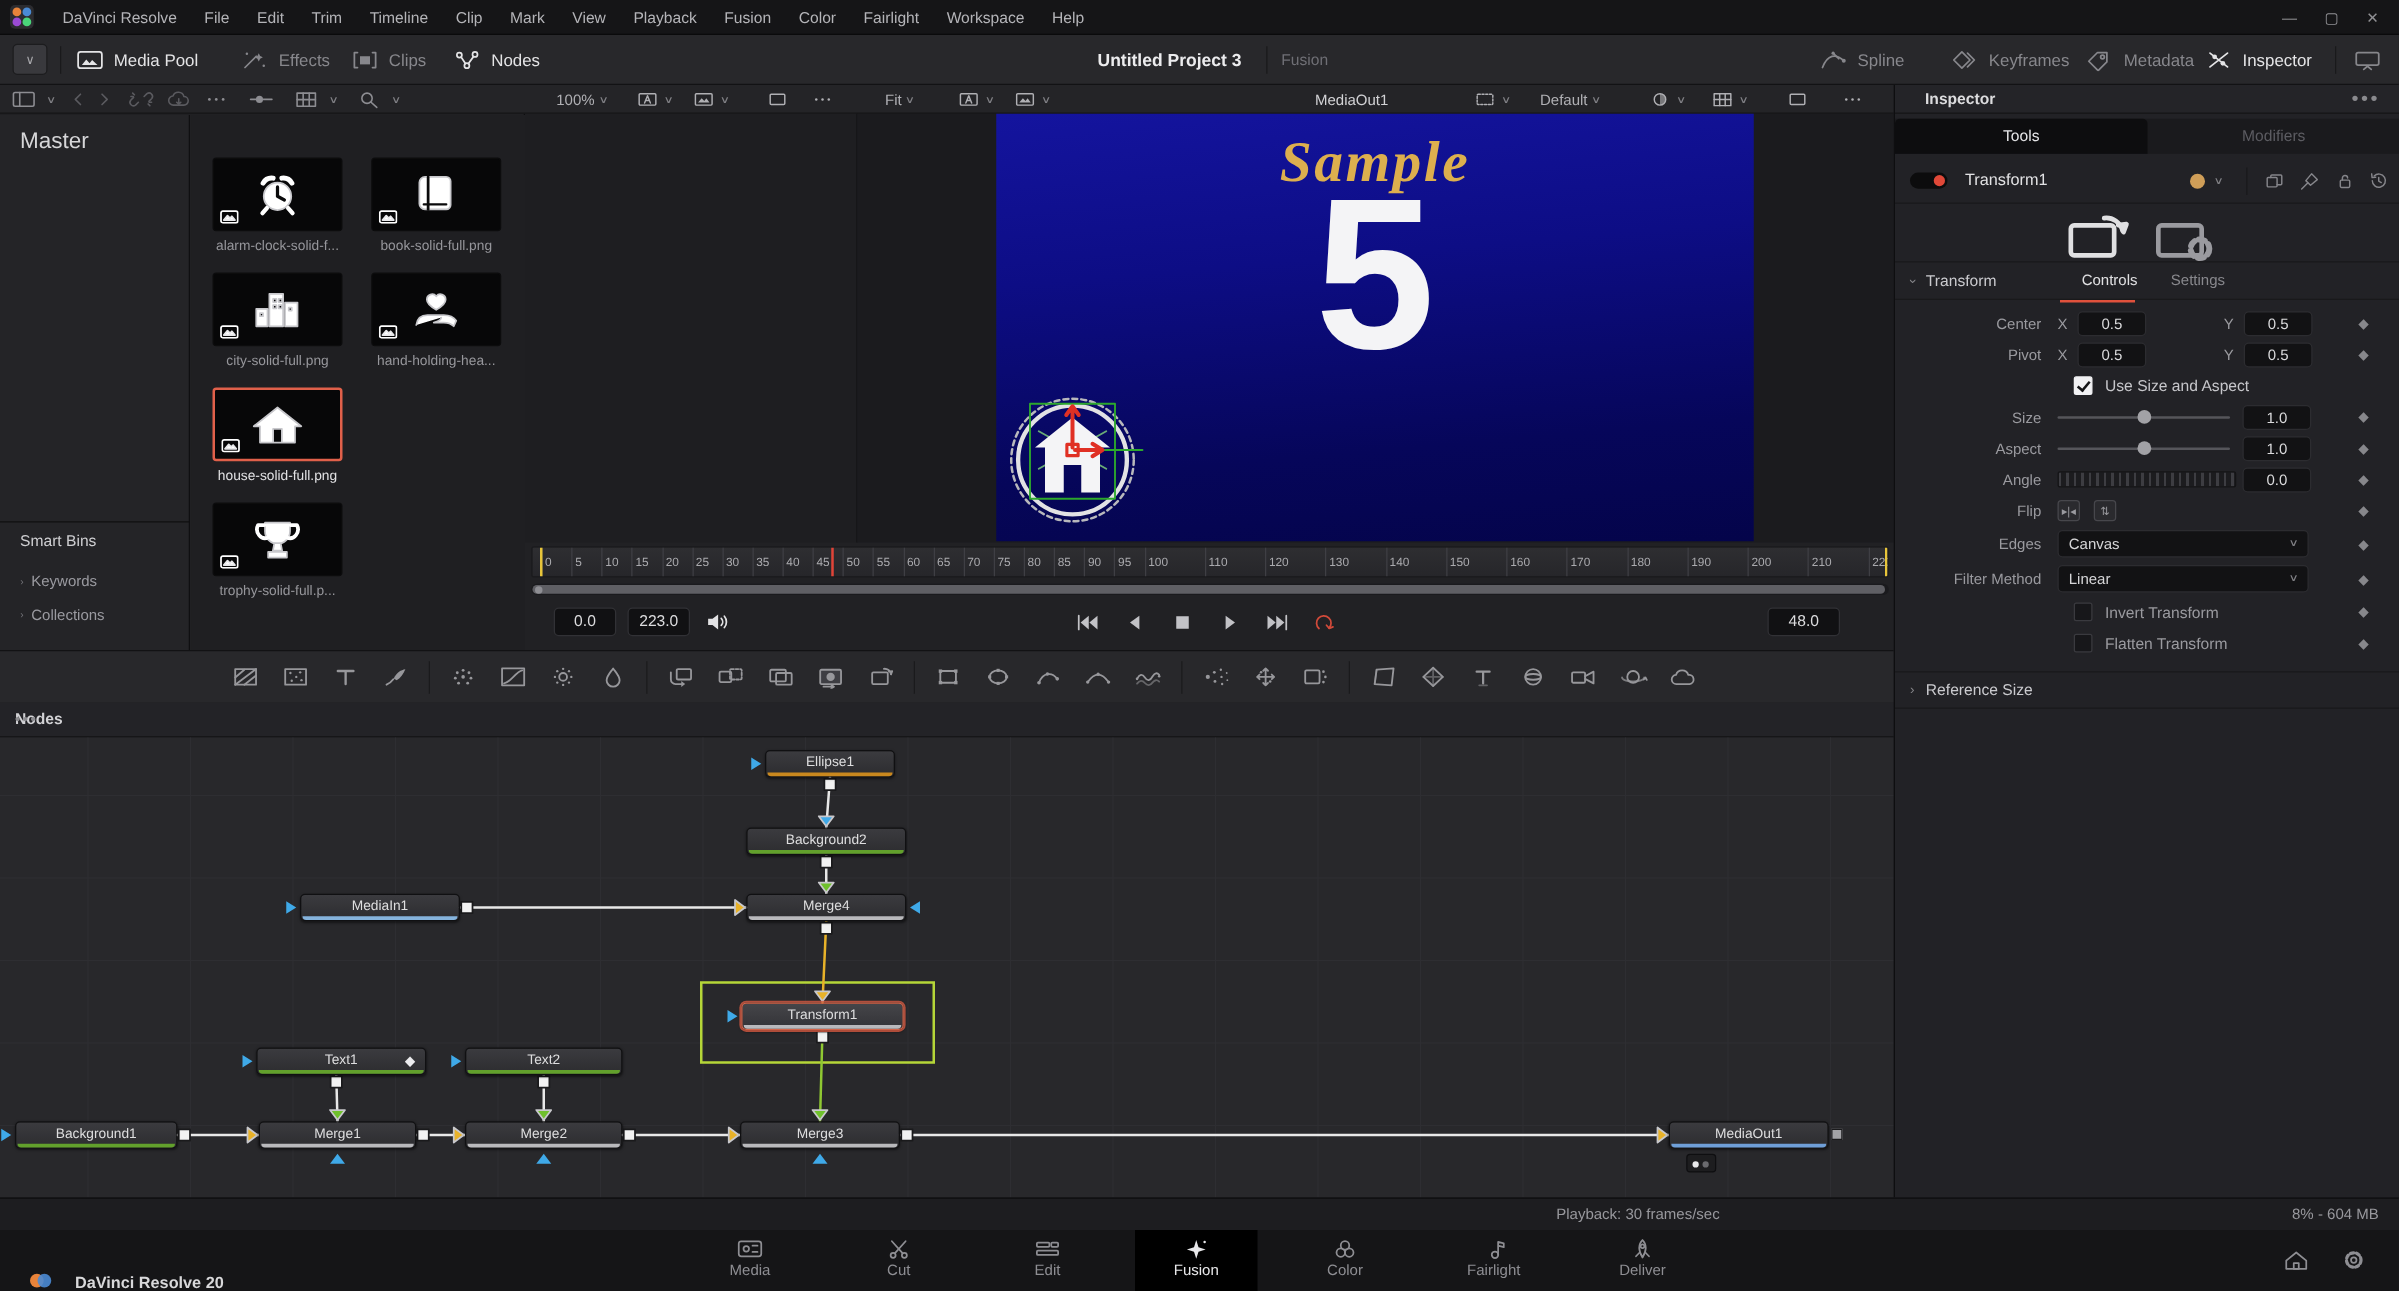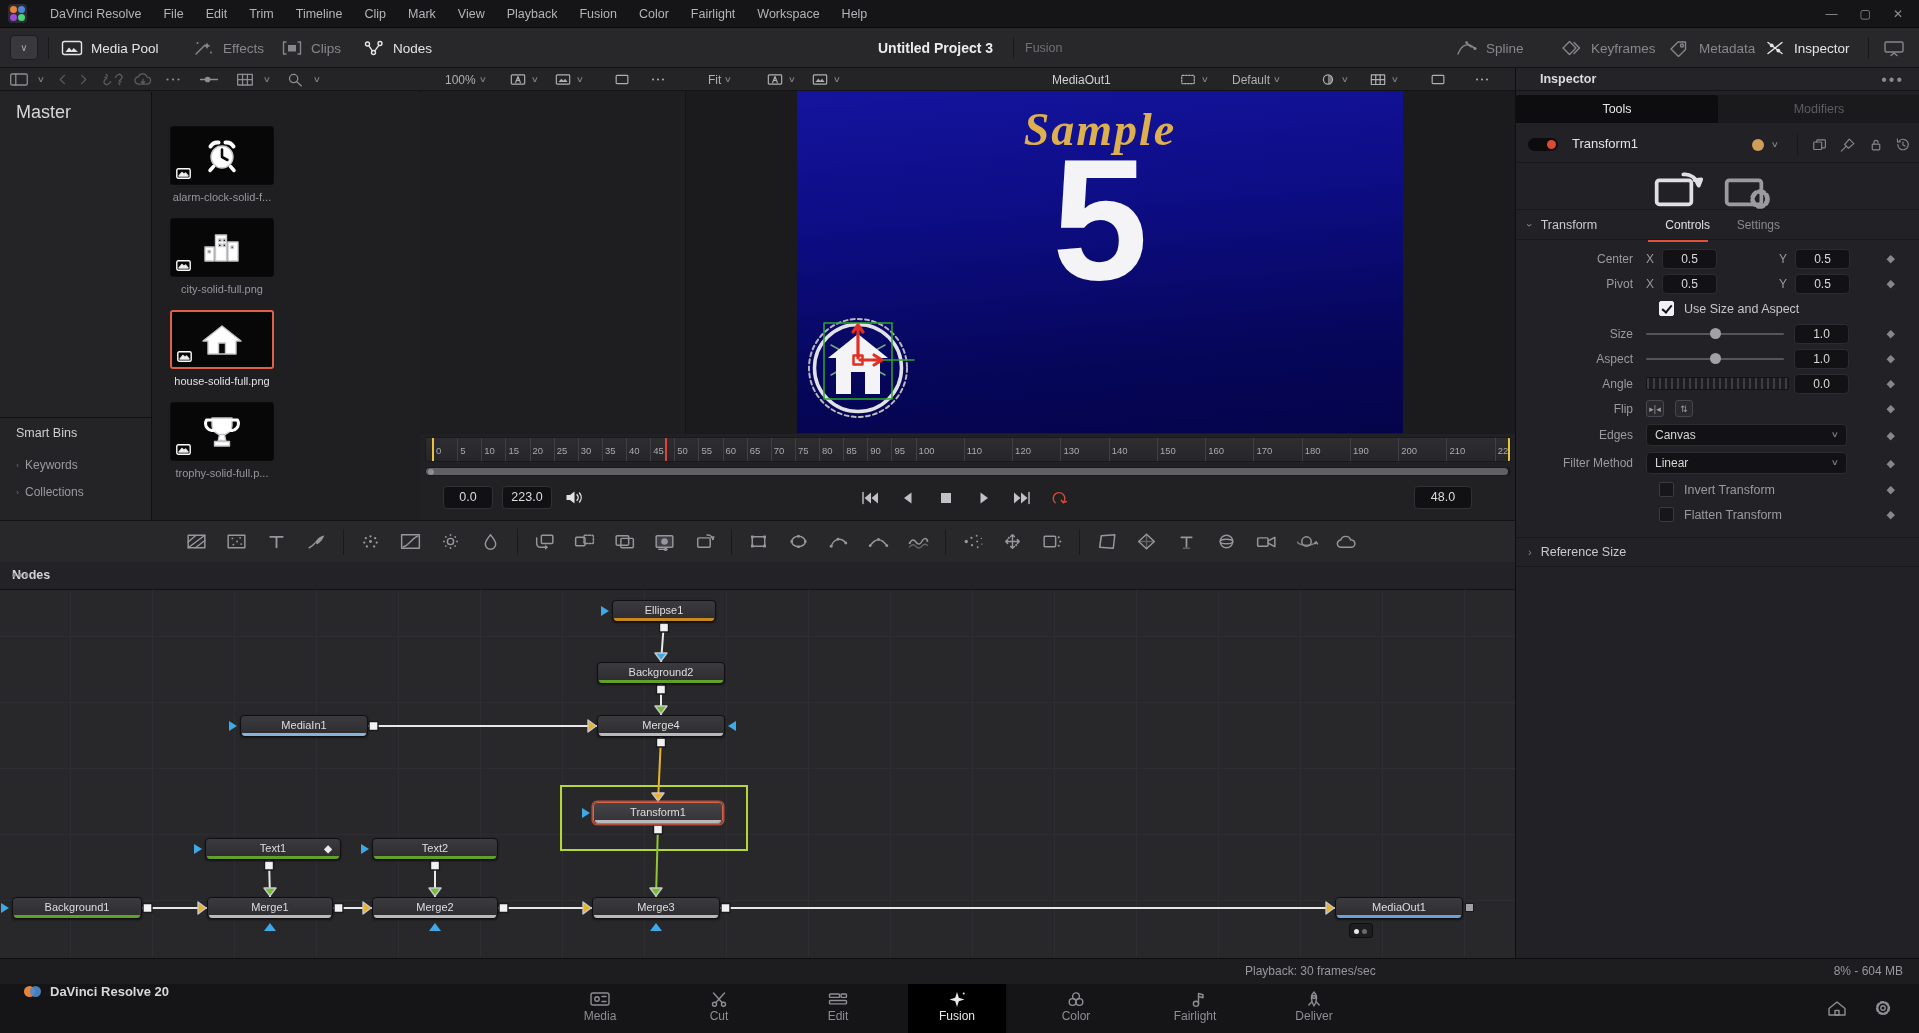--- a/index.html
+++ b/index.html
@@ -94,21 +94,21 @@
   .tri-u { position:absolute; width:0; height:0; border-left:6px solid transparent; border-right:6px solid transparent; border-bottom:8px solid #3fa9e8; }
   .outsq { position:absolute; width:9px; height:9px; background:#f2f2f2; border:1px solid #1a1a1c; }
   .modif { position:absolute; color:#ececee; font-size:10px; }
   #marquee { position:absolute; border:2.5px solid #b5d638; }
   #mo-badge { position:absolute; width:24px; height:15px; background:#1d1d1f; border:1px solid #0e0e10; border-radius:3px; }
   #mo-badge i { position:absolute; top:4.5px; width:5px; height:5px; border-radius:50%; }
   
   #statusbar { position:absolute; left:0; top:958px; width:1919px; height:26px; background:#1d1d20; border-top:1px solid #0d0d0e; z-index:8; font-size:12px; color:#98989d;}
   
   #bottombar { position:absolute; left:0; top:984px; width:1919px; height:49px; background:#151517; z-index:40; }
-  #brand { position:absolute; left:24px; top:0; height:49px; display:flex; align-items:flex-start; gap:10px; font-size:13px; font-weight:bold; color:#d8d8da;}
+  #brand { position:absolute; left:24px; top:0; height:49px; display:flex; align-items:flex-end; gap:20px; font-size:13px; font-weight:bold; color:#d8d8da;}
   #brand .b1 { width:16px; height:16px; position:relative;}
   #brand .b1 i { position:absolute; width:11px; height:11px; border-radius:50%; }
   .page-tab { position:absolute; top:0; width:98px; height:49px; text-align:center; color:#8e8e93; }
   .page-tab .ic { width:24px; height:18px; margin:6px auto 1px; }
   .page-tab span { font-size:12px; display:block; }
   .page-tab.active { background:#000; color:#e8e8ea; }
   .bb-ric { position:absolute; top:14px; width:24px; height:20px; color:#8e8e93; }
   
   #inspector { position:absolute; left:1515px; top:68px; width:404px; height:890px; background:#222226; border-left:1px solid #0e0e10; z-index:7; }
   #insp-header { position:absolute; left:0; top:0; width:404px; height:23px; background:#242428; border-bottom:1px solid #141416; }
@@ -373,20 +373,36 @@
           </svg>
           <span class="badge">
             <svg width="15" height="11" viewBox="0 0 15 11">
               <rect x="0.8" y="0.8" width="13.4" height="9.4" rx="1.5" stroke="#fff" fill="none" stroke-width="1.4"></rect>
               <path d="M3,8 l3,-3.5 2,2 1.5,-1.5 2.5,3 Z" fill="#fff"></path>
             </svg>
           </span>
         </div>
         <div class="cname">alarm-clock-solid-f...</div>
       </div>
+      <div class="clip" style="left: 144px; top: 34px;">
+        <div class="thumb">
+          <svg viewBox="0 0 48 34" width="48" height="34">
+            <path d="M15,2.5 h17 a3.5,3.5 0 0 1 3.5,3.5 v19 a3.5,3.5 0 0 1 -3.5,3.5 h-17 a4.5,4.5 0 0 1 -4.5,-4.5 V7 a4.5,4.5 0 0 1 4.5,-4.5 Z" fill="#fff"></path>
+            <path d="M17.5,2.5 V28.5" stroke="#0a0a0b" stroke-width="2.2" fill="none"></path>
+            <path d="M14,24.5 h18" stroke="#0a0a0b" stroke-width="1.8" fill="none"></path>
+          </svg>
+          <span class="badge">
+            <svg width="15" height="11" viewBox="0 0 15 11">
+              <rect x="0.8" y="0.8" width="13.4" height="9.4" rx="1.5" stroke="#fff" fill="none" stroke-width="1.4"></rect>
+              <path d="M3,8 l3,-3.5 2,2 1.5,-1.5 2.5,3 Z" fill="#fff"></path>
+            </svg>
+          </span>
+        </div>
+        <div class="cname">book-solid-full.png</div>
+      </div>
       <div class="clip" style="left: 17px; top: 126px;">
         <div class="thumb">
           <svg viewBox="0 0 48 34" width="48" height="34">
             <path d="M7,30 V16 h9 v14 Z M17.5,30 V4 h11 v26 Z M30,30 V11 h10 v19 Z" fill="#fff"></path>
             <g fill="#0a0a0b">
               <rect x="20.5" y="8" width="2.6" height="2.6"></rect>
               <rect x="25" y="8" width="2.6" height="2.6"></rect>
               <rect x="20.5" y="13" width="2.6" height="2.6"></rect>
               <rect x="25" y="13" width="2.6" height="2.6"></rect>
               <rect x="33" y="15" width="2.4" height="2.4"></rect>
@@ -394,20 +410,35 @@
             </g>
           </svg>
           <span class="badge">
             <svg width="15" height="11" viewBox="0 0 15 11">
               <rect x="0.8" y="0.8" width="13.4" height="9.4" rx="1.5" stroke="#fff" fill="none" stroke-width="1.4"></rect>
               <path d="M3,8 l3,-3.5 2,2 1.5,-1.5 2.5,3 Z" fill="#fff"></path>
             </svg>
           </span>
         </div>
         <div class="cname">city-solid-full.png</div>
+      </div>
+      <div class="clip" style="left: 144px; top: 126px;">
+        <div class="thumb">
+          <svg viewBox="0 0 48 34" width="48" height="34">
+            <path d="M24,6 a4.2,4.2 0 0 1 7.5,2.8 q0,3.8 -7.5,8 q-7.5,-4.2 -7.5,-8 A4.2,4.2 0 0 1 24,6 Z" fill="#fff"></path>
+            <path d="M8,29 q1,-8 9,-8 h13 q7,0 10,4.5 L38,30 q-3,-3 -8,-3 h-8 q6,-1.5 6,-4" fill="#fff"></path>
+          </svg>
+          <span class="badge">
+            <svg width="15" height="11" viewBox="0 0 15 11">
+              <rect x="0.8" y="0.8" width="13.4" height="9.4" rx="1.5" stroke="#fff" fill="none" stroke-width="1.4"></rect>
+              <path d="M3,8 l3,-3.5 2,2 1.5,-1.5 2.5,3 Z" fill="#fff"></path>
+            </svg>
+          </span>
+        </div>
+        <div class="cname">hand-holding-hea...</div>
       </div>
       <div class="clip selected" style="left: 17px; top: 218px;">
         <div class="thumb">
           <svg viewBox="0 0 48 34" width="48" height="34">
             <path fill-rule="evenodd" d="M24,3 L43,18 h-5 v13 H10 V18 H5 Z M20.5,20 h7 v11 h-7 Z" fill="#fff"></path>
           </svg>
           <span class="badge">
             <svg width="15" height="11" viewBox="0 0 15 11">
               <rect x="0.8" y="0.8" width="13.4" height="9.4" rx="1.5" stroke="#fff" fill="none" stroke-width="1.4"></rect>
               <path d="M3,8 l3,-3.5 2,2 1.5,-1.5 2.5,3 Z" fill="#fff"></path>

